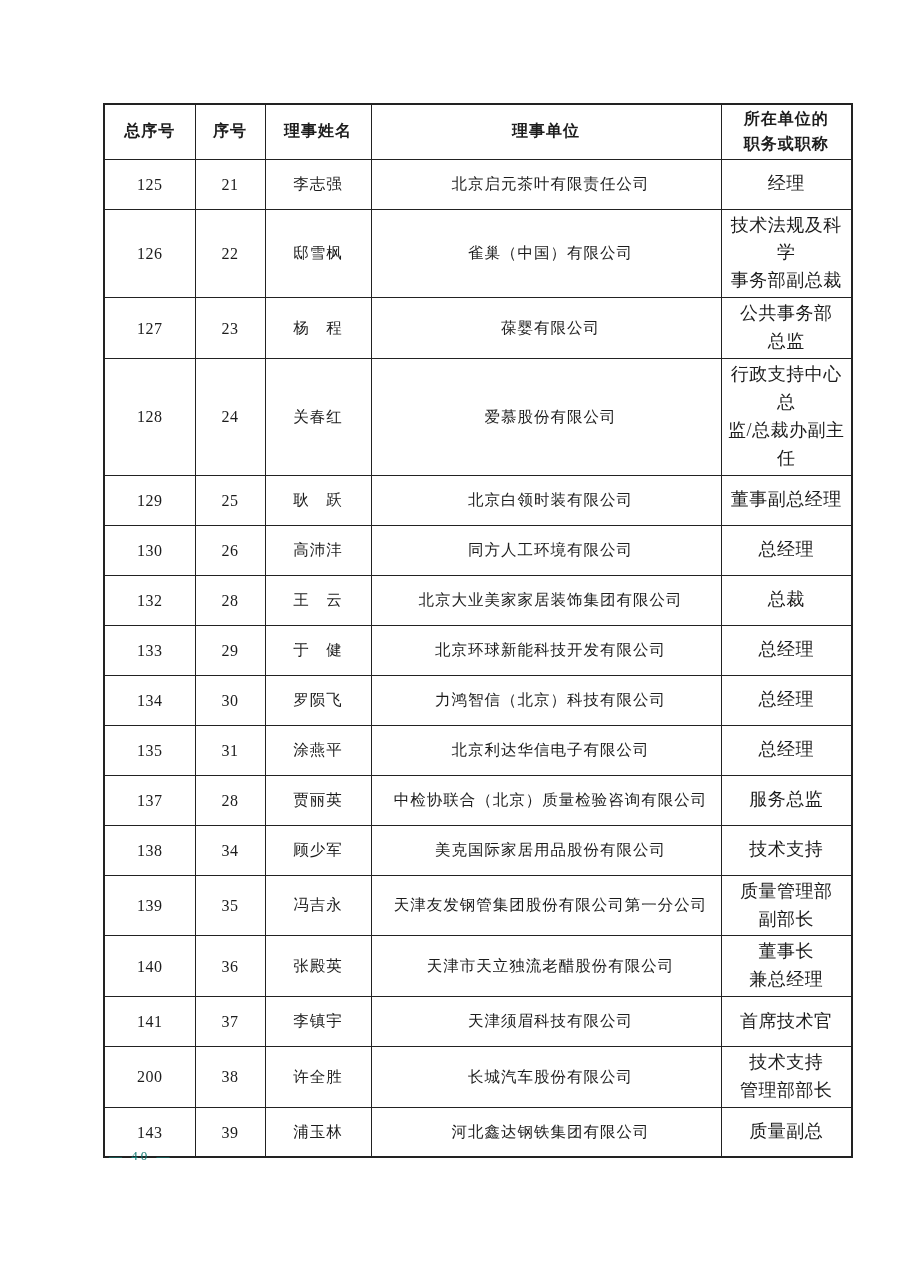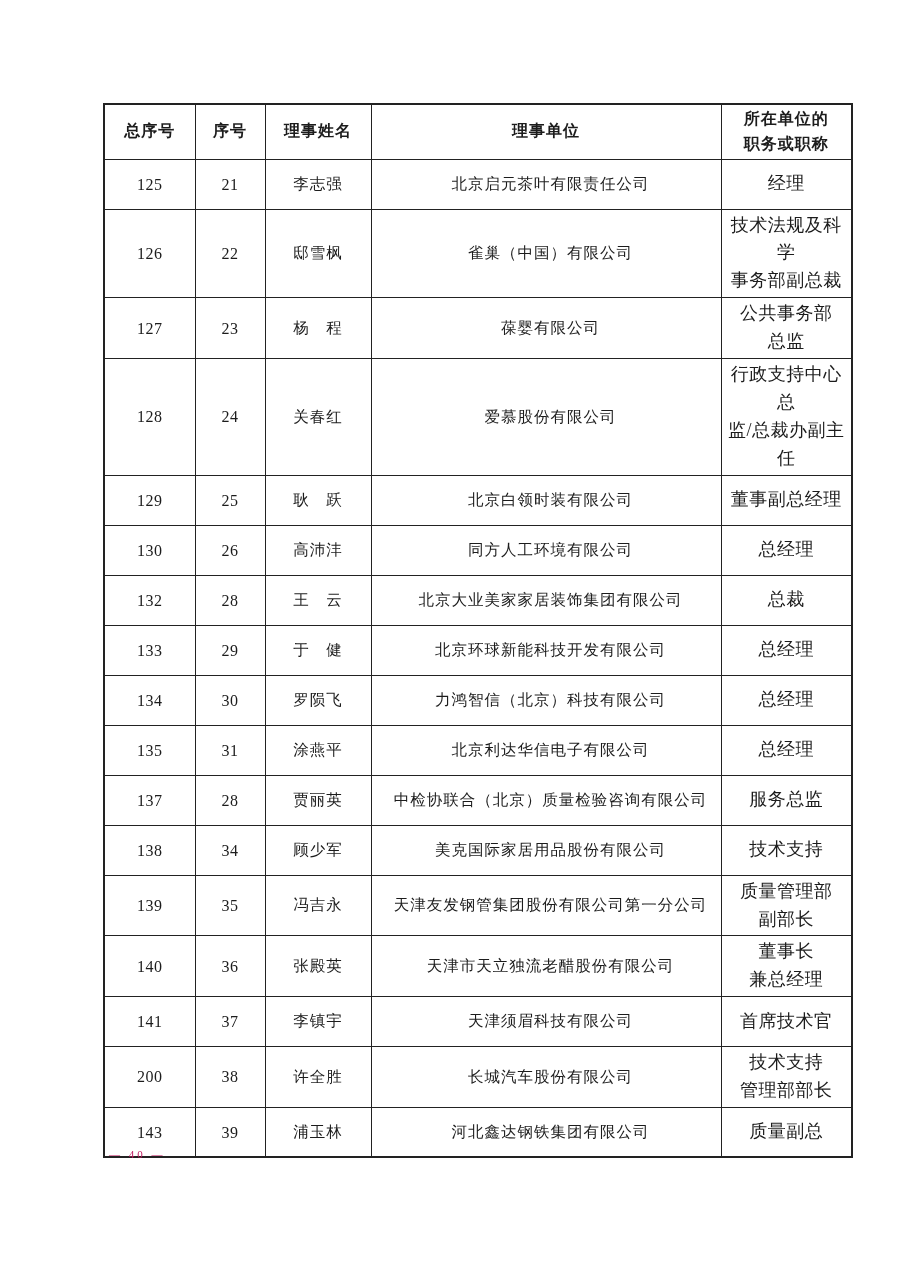--- a/index.html
+++ b/index.html
@@ -62,23 +62,23 @@
   }
   .board-table td.c5 {
     font-size: 18px;
     line-height: 1.55;
     letter-spacing: 0.5px;
   }
   .page-number {
     position: absolute;
     left: 82px;
     top: 1148px;
-    font-size: 11px;
+    font-size: 13px;
     letter-spacing: 3px;
-    color: #be185d;
+    color: #0f766e;
     font-family: "Liberation Serif", serif;
   }
 </style>
 </head>
 <body>
 
 <div class="page">
   <table class="board-table">
     <colgroup>
       <col style="width:91px">

